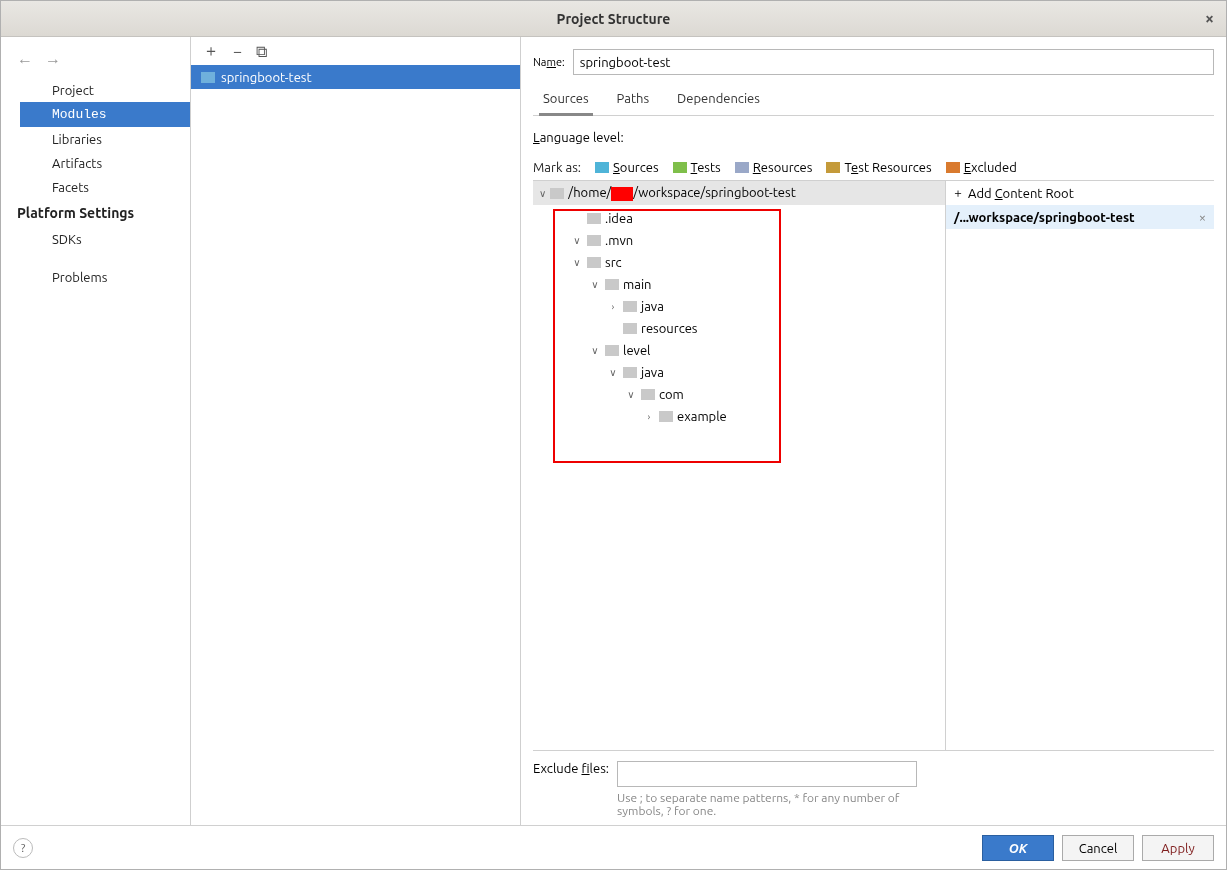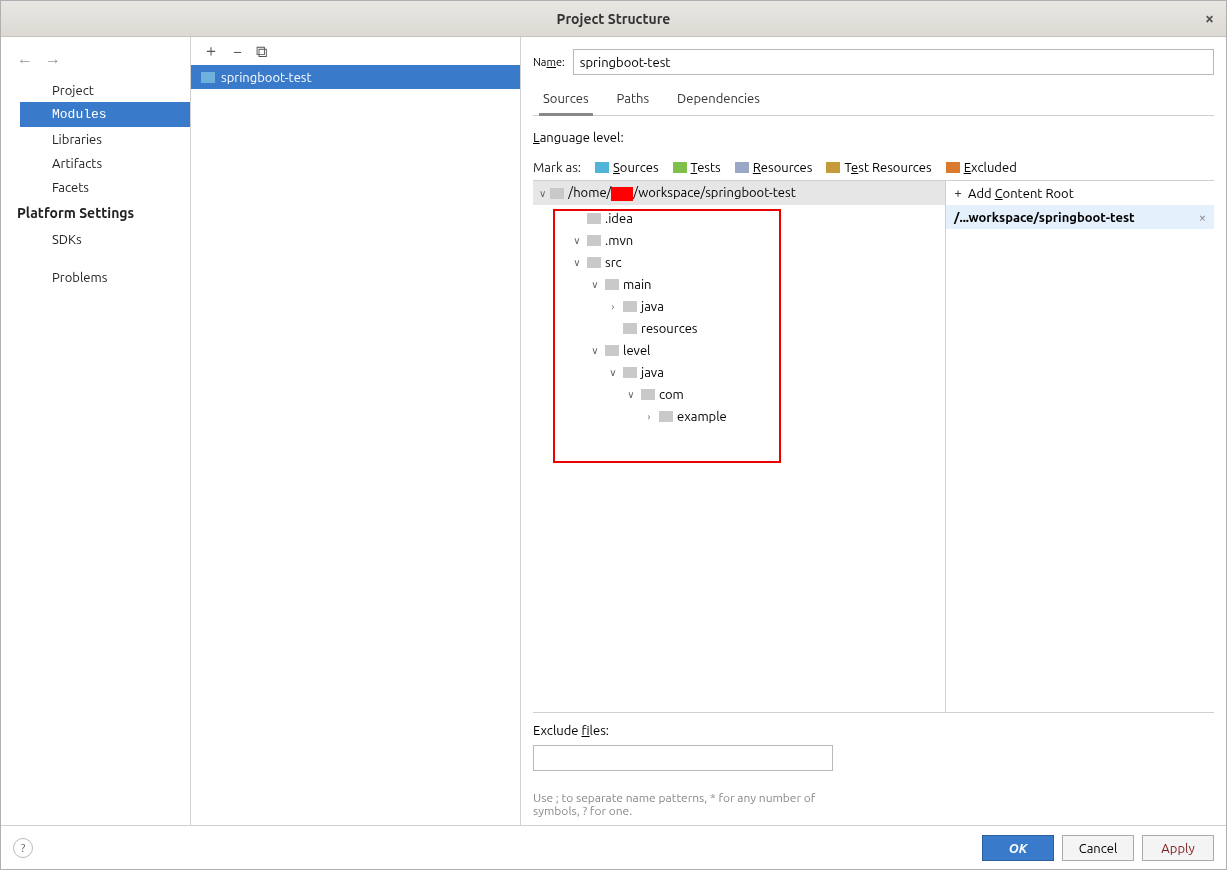--- a/index.html
+++ b/index.html
@@ -36,23 +36,23 @@
 .root-row { height: 24px; background: #e6e6e6; display: flex; align-items: center; padding-left: 6px; gap: 4px; }
 .tree { position: relative; padding: 2px 0; }
 .tree-nodes { position: absolute; left: 20px; top: 4px; border: 2px solid #e00; width: 228px; height: 254px; pointer-events: none; }
 .tnode { display: flex; align-items: center; height: 22px; gap: 4px; padding-left: 0; }
 .tnode .arrow { width: 12px; display: inline-block; text-align: center; color: #666; font-size: 10px; }
 .tnode .fld { width: 14px; height: 11px; background: #c9c9c9; display: inline-block; }
 .cr-col { width: 268px; font-size: 13px; }
 .cr-add { height: 24px; display: flex; align-items: center; padding-left: 6px; gap: 4px; cursor: pointer; }
 .cr-item { height: 24px; background: #e4f0fb; display: flex; align-items: center; justify-content: space-between; padding: 0 8px; font-weight: bold; }
 .cr-item .rm { color: #888; font-weight: normal; cursor: pointer; }
-.exclude-row { display: flex; align-items: flex-start; gap: 8px; margin-top: 10px; font-size: 13px; flex-direction: column; }
+.exclude-row { display: flex; align-items: flex-start; gap: 8px; margin-top: 10px; font-size: 13px; }
 .exclude-row input { width: 300px; height: 26px; border: 1px solid #b8b8b8; }
-.hint { font-size: 12px; color: #888; margin-top: 20px; max-width: 300px; }
+.hint { font-size: 12px; color: #888; margin-top: 4px; max-width: 300px; }
 .footer { height: 44px; border-top: 1px solid #d0d0d0; display: flex; align-items: center; padding: 0 12px; }
 .footer .help { width: 20px; height: 20px; border: 1px solid #bbb; border-radius: 50%; display: flex; align-items: center; justify-content: center; font-size: 12px; color: #666; cursor: pointer; }
 .footer .spacer { flex: 1; }
 .footer button { height: 26px; min-width: 72px; margin-left: 8px; border: 1px solid #aaa; background: #f4f4f4; font-size: 13px; cursor: pointer; }
 .footer button.primary { background: #3a7acb; color: #fff; border-color: #2a5fa0; font-weight: bold; font-style: italic; }
 .footer button:disabled { color: #7f1d1d; cursor: default; }
 .chev { font-size: 10px; color: #666; }
 .folder-icon { width: 14px; height: 11px; display: inline-block; background: #c9c9c9; }
 .folder-mod { background: #6fb0dc; }
 .redbox { display: inline-block; width: 22px; height: 14px; background: #ff0000; vertical-align: middle; }

